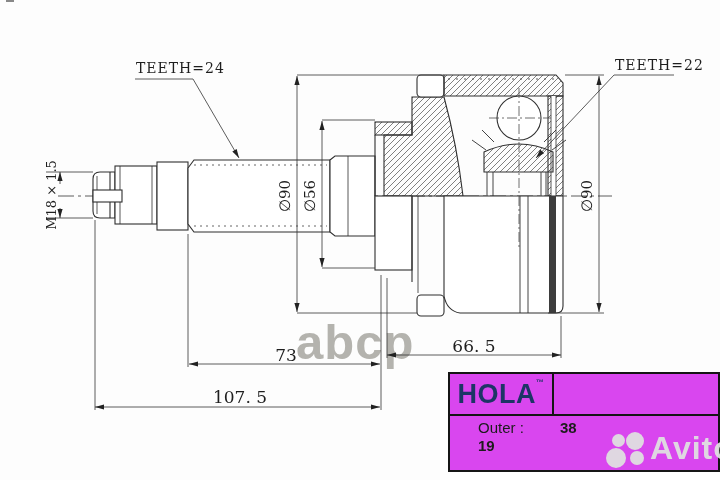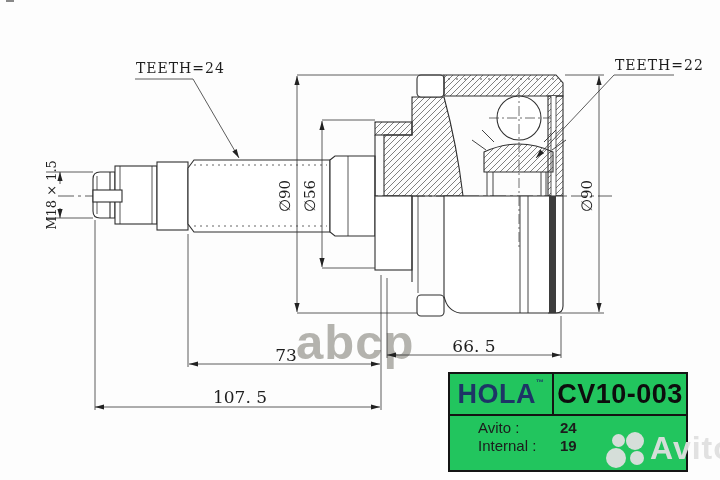--- a/index.html
+++ b/index.html
@@ -3,21 +3,21 @@
 <meta charset="utf-8">
 <style>
   html,body{margin:0;padding:0;background:#ffffff;}
   .stage{position:relative;width:720px;height:480px;background:#fdfdfd;overflow:hidden;
          font-family:"Liberation Sans",sans-serif;}
   .wm-abcp{position:absolute;left:296px;top:314px;font-weight:bold;font-size:49px;
            letter-spacing:1px;color:#b4b3ae;font-family:Liberation Sans, sans-serif;
            user-select:none;z-index:1;}
   .drawing-svg{position:absolute;left:0;top:0;z-index:2;}
   
-  .plate{position:absolute;left:448px;top:372px;width:240px;height:100px;background:#22c55e;
+  .plate{position:absolute;left:448px;top:372px;width:272px;height:100px;background:#d946ef;
          border:2px solid #141414;box-sizing:border-box;z-index:3;}
   .plate-top{display:flex;height:42px;border-bottom:2px solid #141414;box-sizing:border-box;}
   .plate-brand-cell{width:104px;border-right:2px solid #141414;box-sizing:border-box;
                     display:flex;align-items:center;justify-content:center;}
   .brand{color:#1d3566;font-weight:800;font-size:27px;letter-spacing:.5px;line-height:1;}
   .brand sup{font-size:8px;vertical-align:top;position:relative;top:-2px;}
   .plate-pn-cell{flex:1;display:flex;align-items:center;justify-content:center;}
   .pn{font-weight:700;font-size:27px;color:#0d0d0d;letter-spacing:.5px;}
   .plate-specs{padding:3px 0 0 28px;}
   .spec-row{display:flex;font-size:15px;color:#1c1c1c;line-height:18px;}
@@ -185,31 +185,27 @@
       <text x="286" y="361" font-size="17" text-anchor="middle">73</text>
       <text x="240" y="403" font-size="17" text-anchor="middle">107. 5</text>
     </g>
   </svg>
 
   <div class="plate">
     <div class="plate-top">
       <div class="plate-brand-cell">
         <span class="brand"><span>HOLA</span><sup>™</sup></span>
       </div>
-      <div class="plate-pn-cell">
-        <span class="pn">CV10-003</span>
-      </div>
     </div>
     <div class="plate-specs">
       <div class="spec-row">
-        <span class="spec-label">Avito :</span>
-        <span class="spec-value">24</span>
+        <span class="spec-label">Outer :</span>
+        <span class="spec-value">38</span>
       </div>
       <div class="spec-row">
-        <span class="spec-label">Internal :</span>
         <span class="spec-value">19</span>
       </div>
     </div>
   </div>
 
   <div class="wm-avito">
     <span class="dots">
       <span class="dot d1"></span>
         <span class="dot d2"></span>
       <span class="dot d3"></span>

